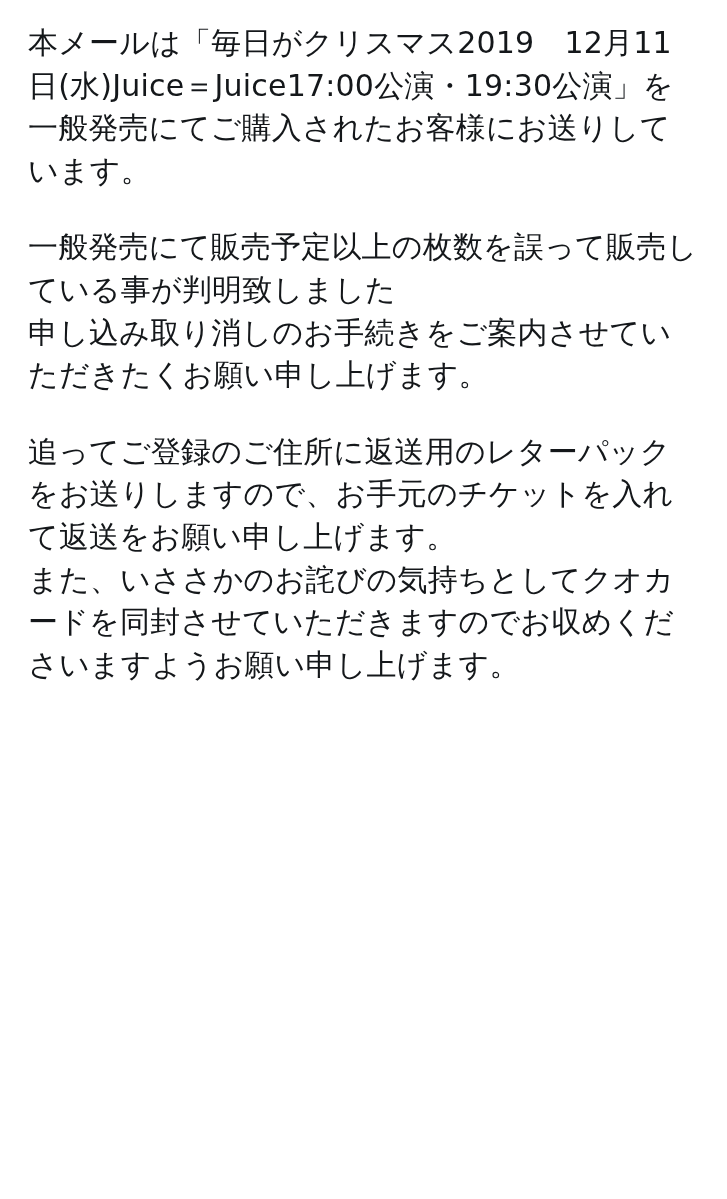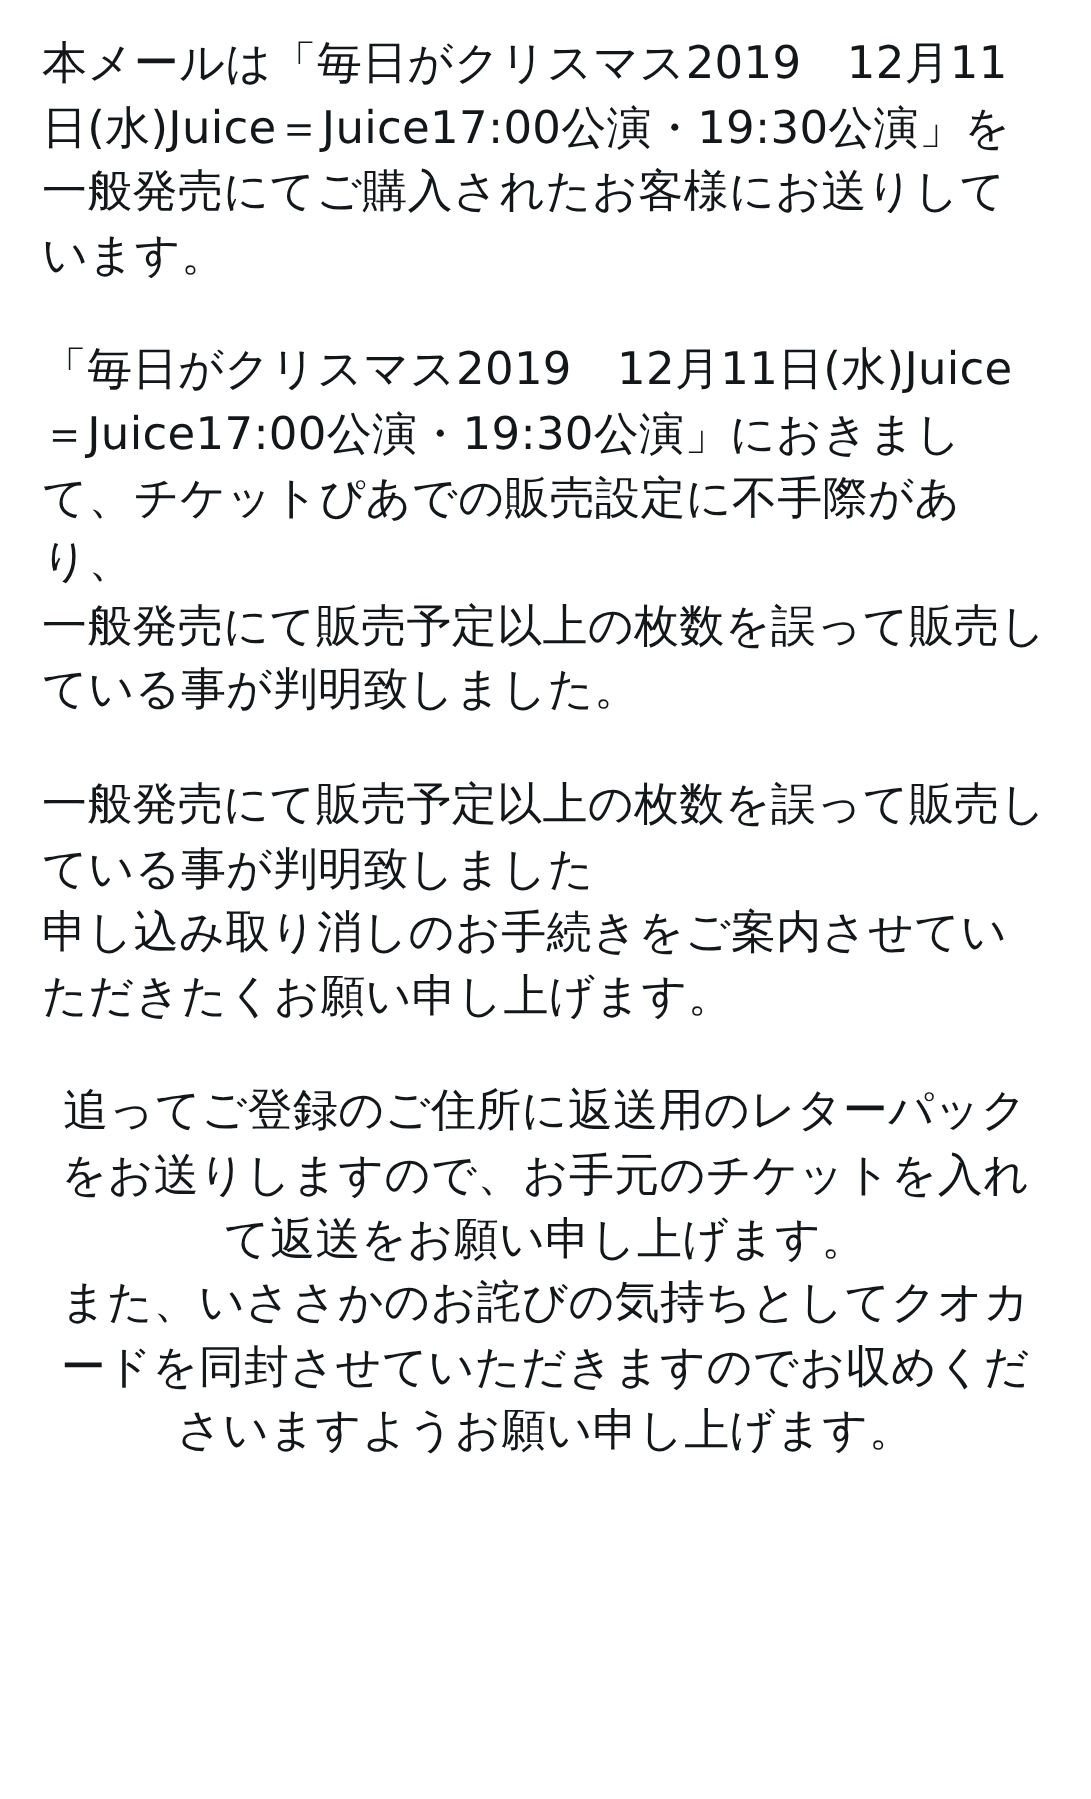--- a/index.html
+++ b/index.html
@@ -23,27 +23,24 @@
     font-size: 30px;
     line-height: 1.42;
     letter-spacing: 0.2px;
     margin: 0 0 34px 0;
     white-space: pre-wrap;
     word-break: break-all;
     color: #14171a;
   }
   .para:last-child {
     margin-bottom: 0;
-    text-align: center;
   }
 </style>
 </head>
 <body>
 
 <div class="mail-body">
   <p class="para">本メールは「毎日がクリスマス2019　12月11日(水)Juice＝Juice17:00公演・19:30公演」を一般発売にてご購入されたお客様にお送りしています。</p>
-  <p class="para">「毎日がクリスマス2019　12月11日(水)Juice＝Juice17:00公演・19:30公演」におきまして、チケットぴあでの販売設定に不手際があり、
-一般発売にて販売予定以上の枚数を誤って販売している事が判明致しました。</p>
   <p class="para">一般発売にて販売予定以上の枚数を誤って販売している事が判明致しました
 申し込み取り消しのお手続きをご案内させていただきたくお願い申し上げます。</p>
   <p class="para">追ってご登録のご住所に返送用のレターパックをお送りしますので、お手元のチケットを入れて返送をお願い申し上げます。
 また、いささかのお詫びの気持ちとしてクオカードを同封させていただきますのでお収めくださいますようお願い申し上げます。</p>
 </div>
 
 </body></html>

